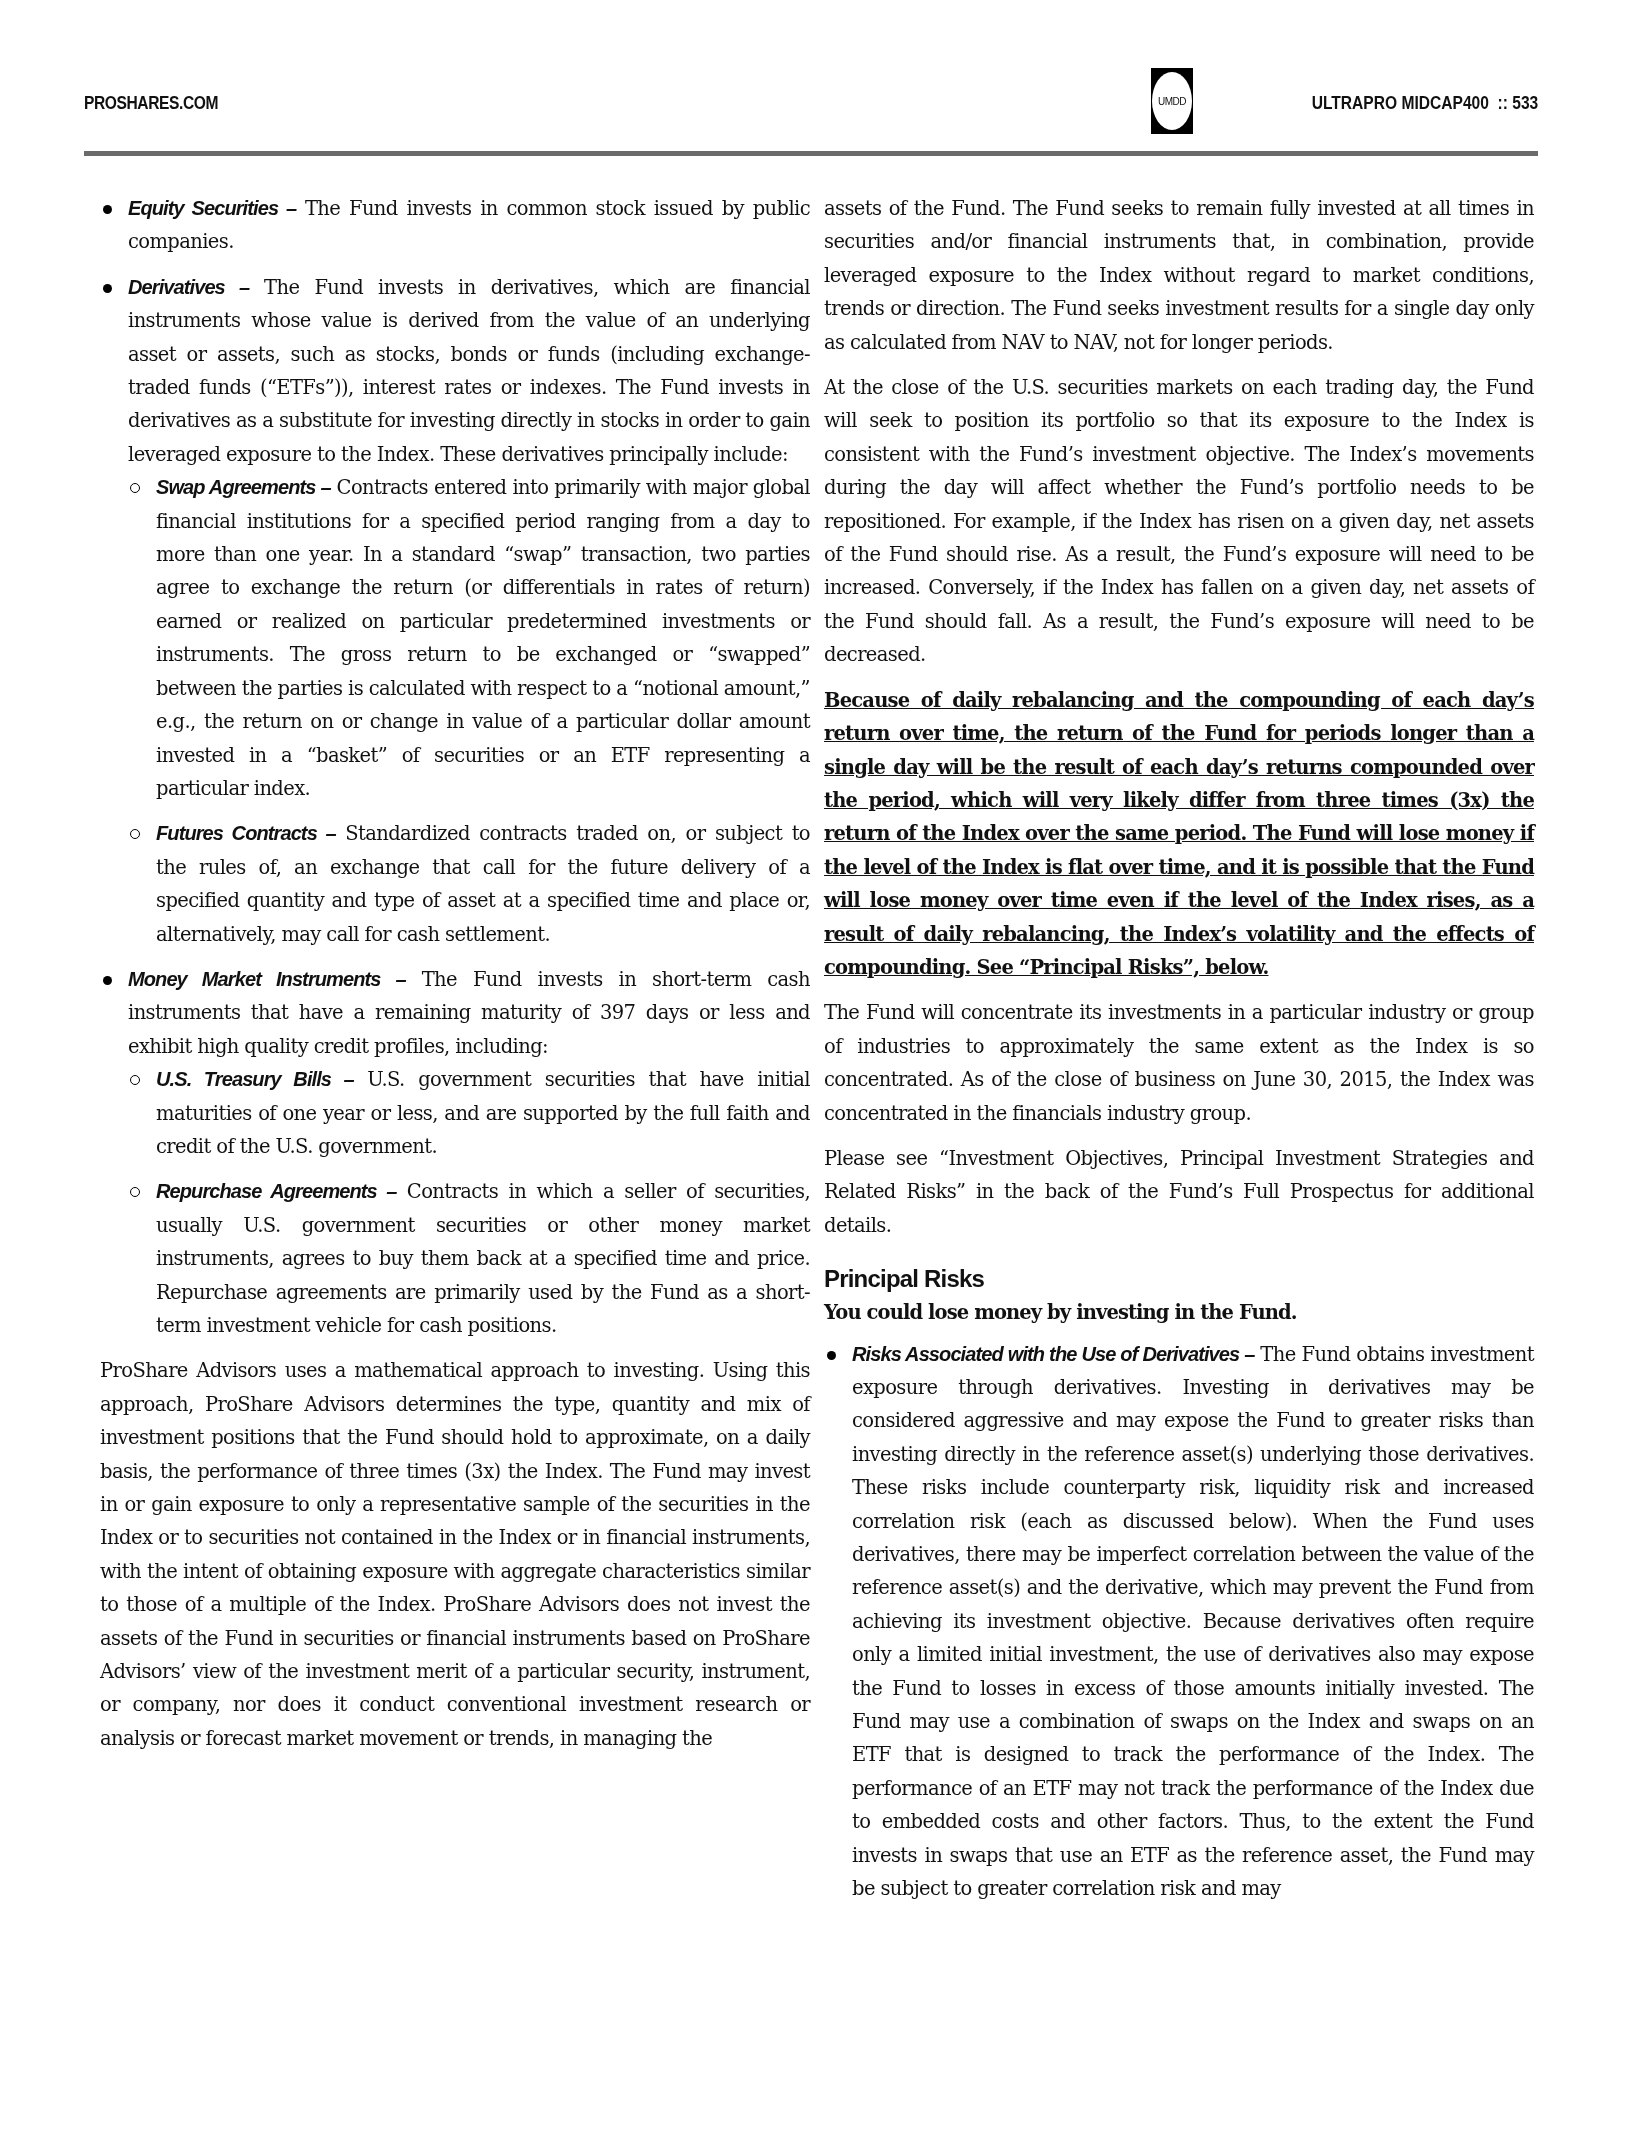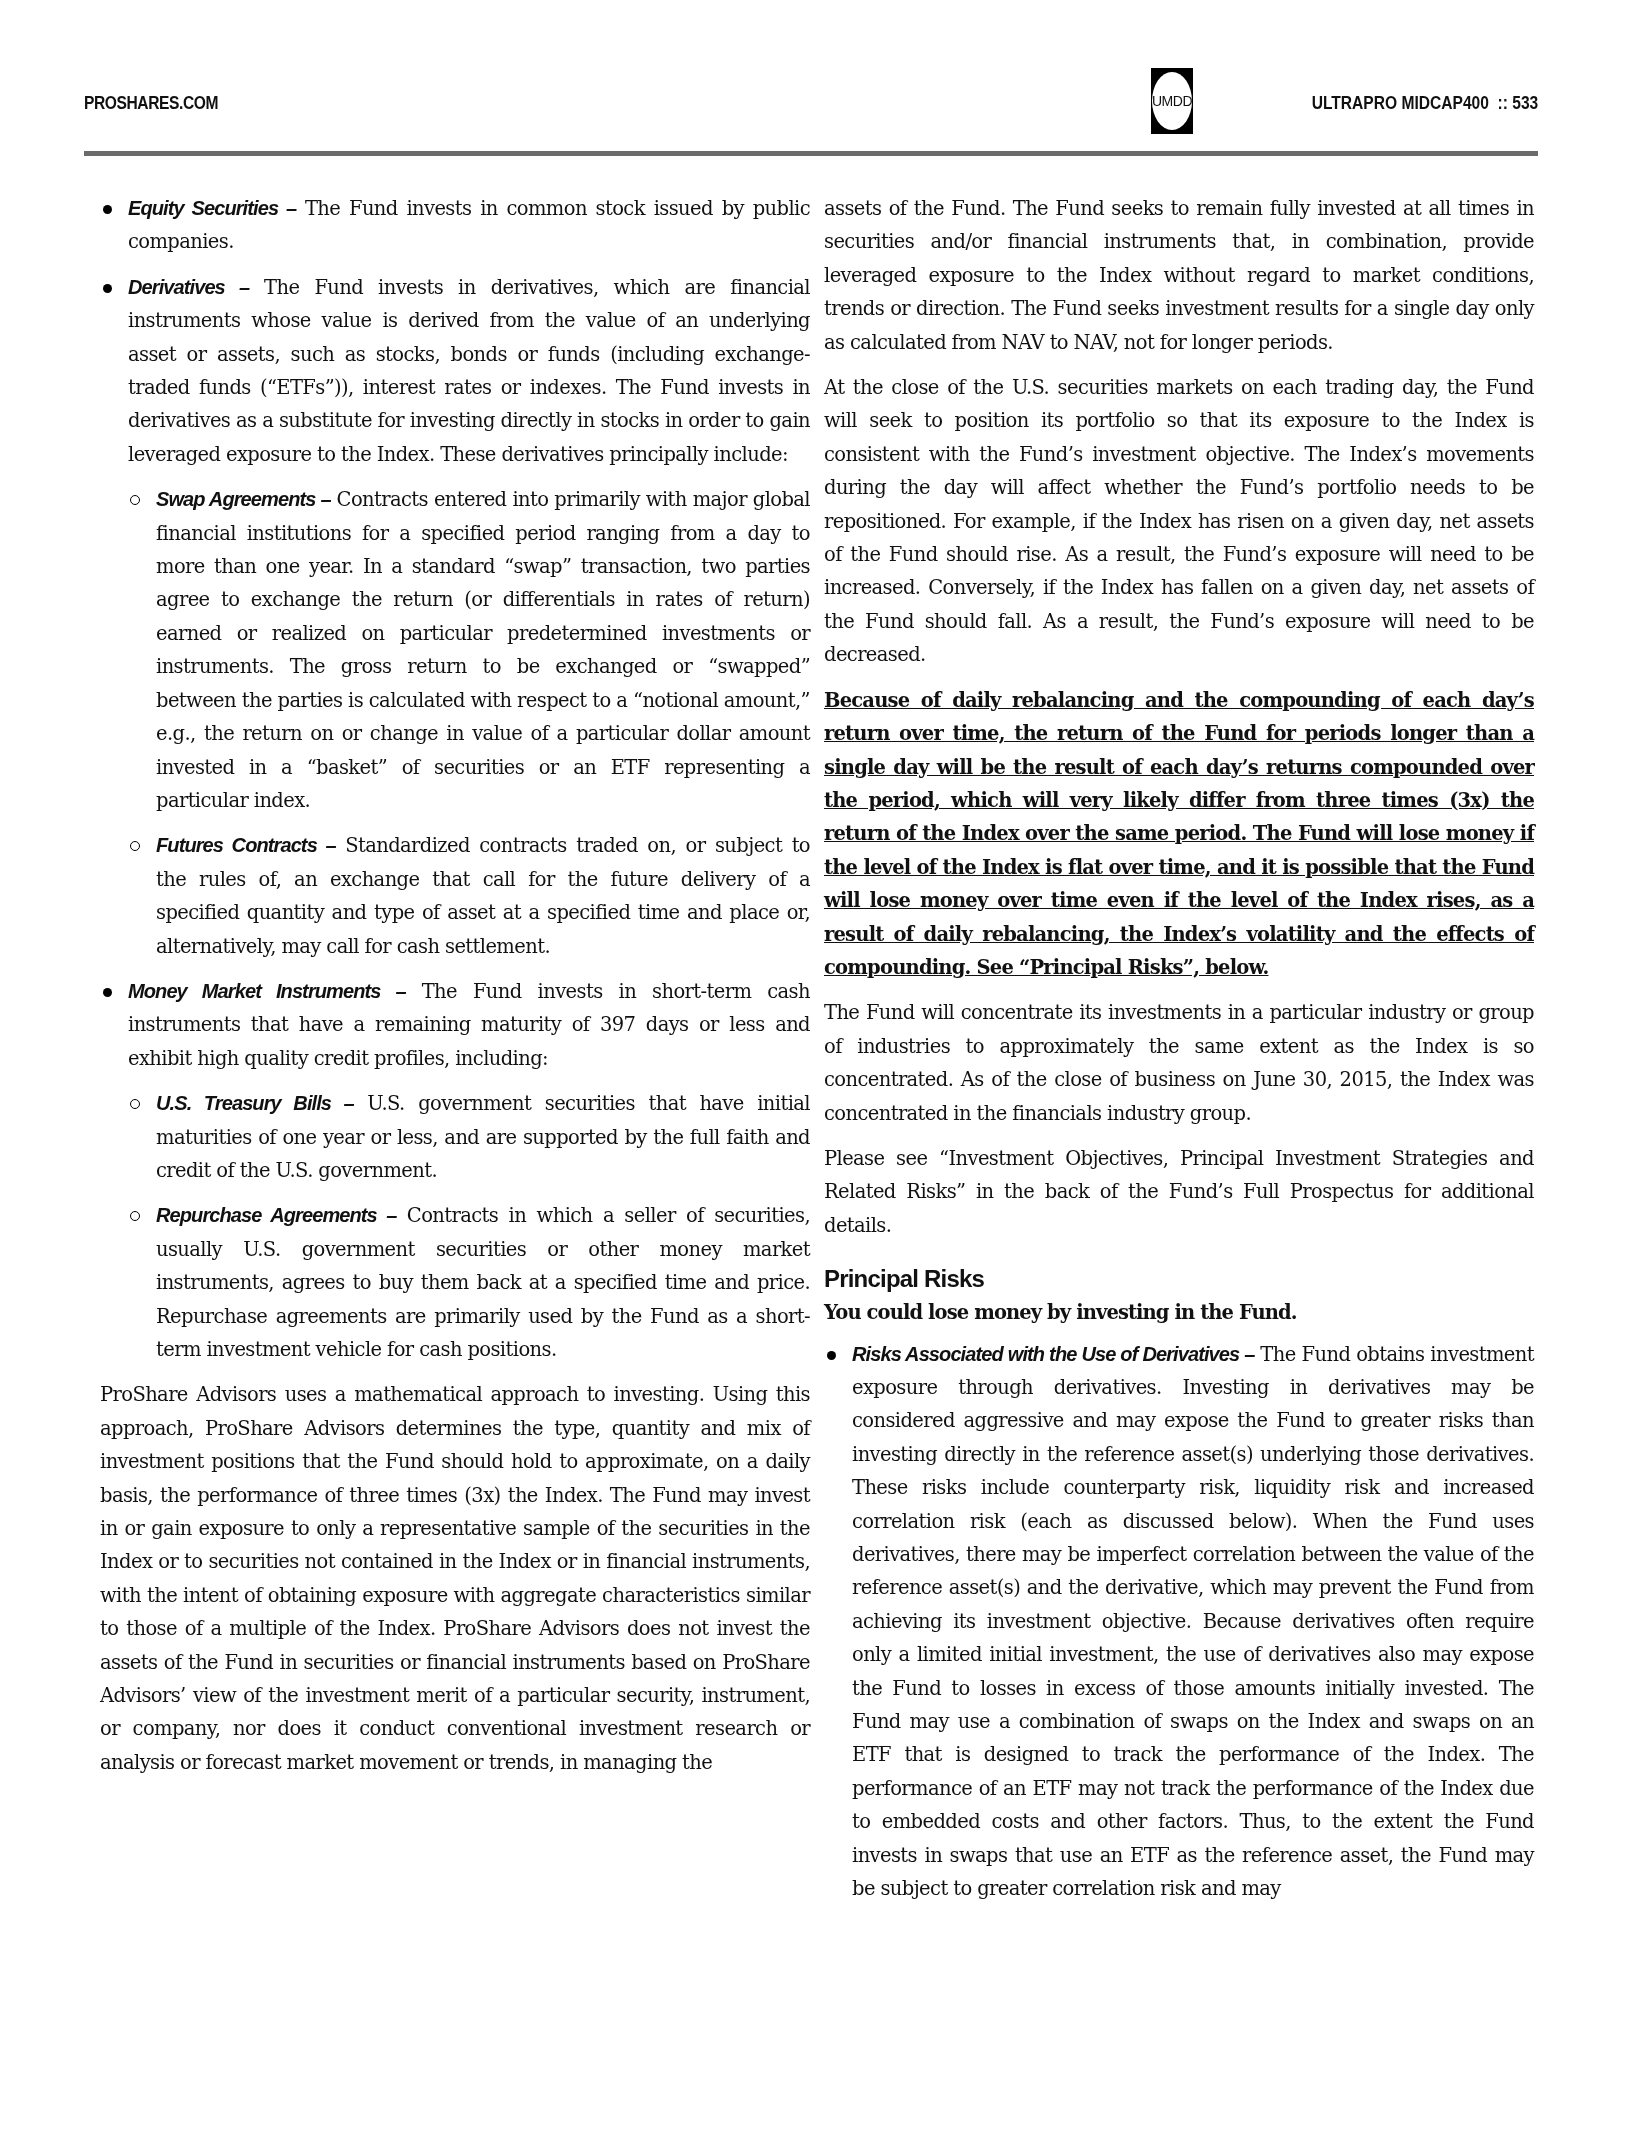--- a/index.html
+++ b/index.html
@@ -2,35 +2,35 @@
 <html><head>
 <meta charset="utf-8">
 <style>
   * { box-sizing: border-box; margin: 0; padding: 0; }
   html, body { width: 1650px; height: 2150px; background: #ffffff; overflow: hidden; }
   body { position: relative; color: #111; }
 
   .header { position: absolute; left: 84px; top: 0; width: 1454px; height: 160px; }
   .site { position: absolute; left: 0; top: 92px; font-family: "Liberation Sans", sans-serif; font-weight: bold; font-size: 19px; letter-spacing: -0.5px; transform: scaleX(0.82); transform-origin: left center; }
   .badge-box { position: absolute; left: 1067px; top: 68px; width: 42px; height: 66px; background: #000; display: flex; align-items: center; justify-content: center; }
-  .badge-circle { width: 40px; height: 58px; border-radius: 50%; background: #fff; display: flex; align-items: center; justify-content: center; font-family: "Liberation Sans", sans-serif; font-size: 14px; letter-spacing: -0.5px; }
+  .badge-circle { width: 40px; height: 58px; border-radius: 50%; background: #fff; display: flex; align-items: center; justify-content: center; font-family: "Liberation Sans", sans-serif; font-size: 10px; letter-spacing: -0.5px; }
   .fund-title { position: absolute; right: 0; top: 92px; font-family: "Liberation Sans", sans-serif; font-weight: bold; font-size: 19px; transform: scaleX(0.82); transform-origin: right center; white-space: nowrap; }
   .rule { position: absolute; left: 0; top: 151px; width: 1454px; height: 5px; background: #6b6b6b; }
 
   .col { position: absolute; top: 192px; width: 710px; font-family: "DejaVu Serif", "Liberation Serif", serif; font-size: 19.5px; line-height: 33.4px; text-align: justify; letter-spacing: -0.6px; }
   .col-left { left: 100px; }
   .col-right { left: 824px; }
 
   p { margin-bottom: 12px; }
   .bold { font-weight: bold; letter-spacing: -0.8px; text-decoration: underline; }
 
   ul.l1 { list-style: none; }
   ul.l1 > li { position: relative; padding-left: 28px; margin-bottom: 12px; }
   ul.l1 > li::before { content: ""; position: absolute; left: 3px; top: 13px; width: 9px; height: 9px; background: #000; border-radius: 50%; }
-  ul.l2 { list-style: none; margin-top: 12px; }
+  ul.l2 { list-style: none; }
   ul.l2 > li { position: relative; padding-left: 28px; margin-bottom: 12px; }
   ul.l2 > li::before { content: ""; position: absolute; left: 2px; top: 12px; width: 8px; height: 8px; border: 1.5px solid #000; border-radius: 50%; }
 
   .term { font-family: "Liberation Sans", sans-serif; font-weight: bold; font-size: 20px; letter-spacing: -0.9px; font-style: italic; }
 
   h2.section { font-family: "Liberation Sans", sans-serif; font-weight: bold; font-size: 24px; letter-spacing: -0.8px; margin-top: 20px; line-height: 34px; }
   .subhead { font-weight: bold; letter-spacing: -0.9px; margin-bottom: 8px; }
 </style>
 </head>
 <body>

